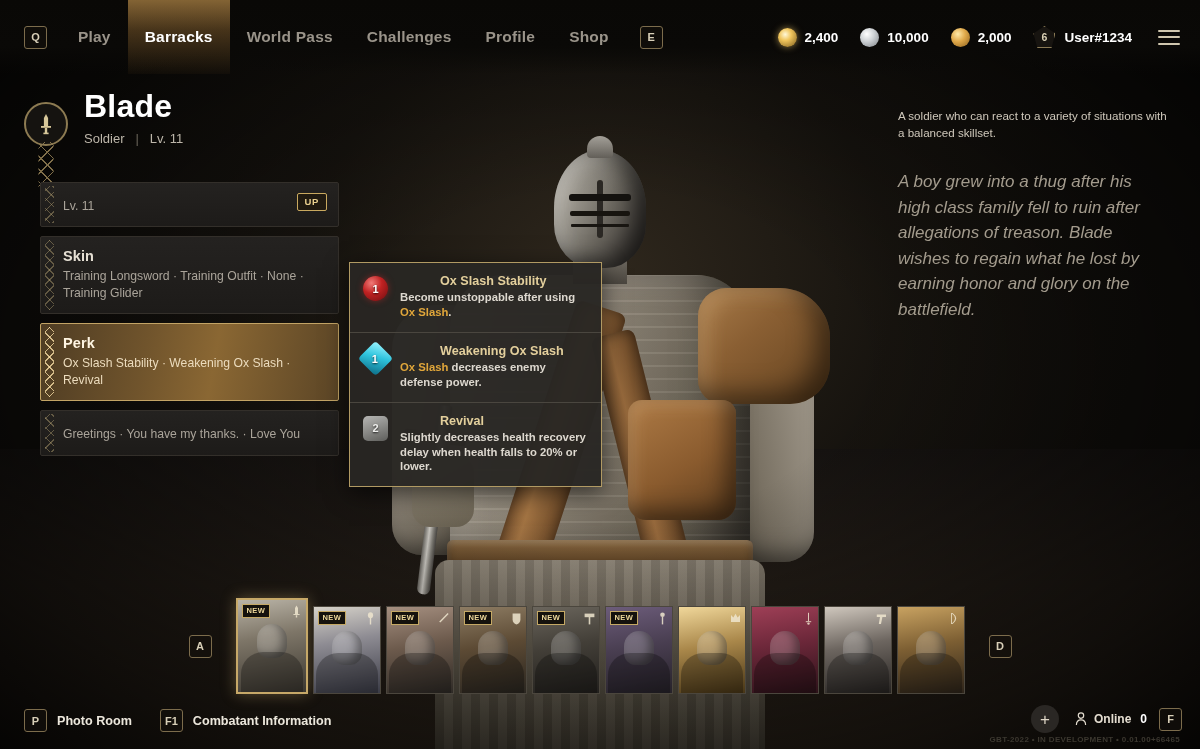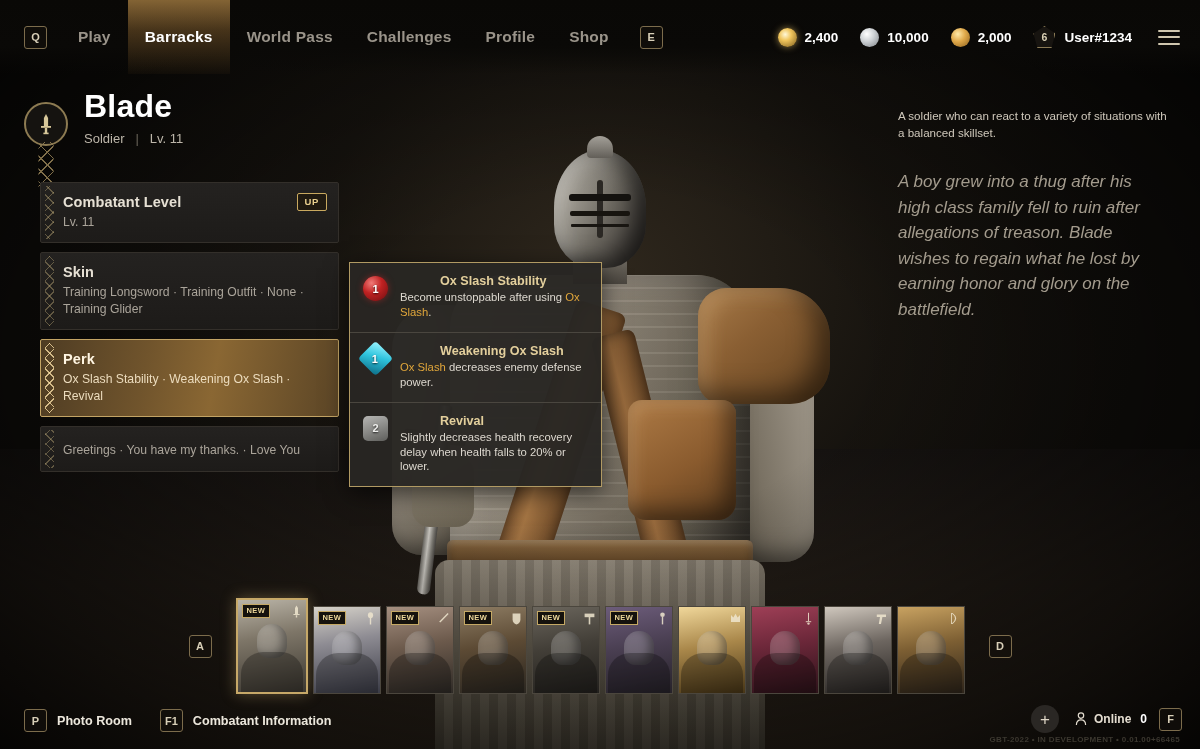--- a/index.html
+++ b/index.html
@@ -227,21 +227,21 @@
   .pgem {
     width:25px; height:25px; display:flex; align-items:center; justify-content:center;
     font-size:11px; font-weight:bold; color:#fff; text-shadow:0 1px 2px rgba(0,0,0,.75);
   }
   .pgem.red { border-radius:50%; background:radial-gradient(circle at 34% 28%, #f07a78 0%, #c02222 42%, #6d0d10 100%); box-shadow:0 0 6px rgba(190,40,40,.55); }
   .pgem.cyan { background:linear-gradient(150deg,#9df5ff 0%,#2fc4dd 45%,#0c6c86 100%); transform:rotate(45deg); border-radius:4px; }
   .pgem.cyan span { transform:rotate(-45deg); display:block; }
   .pgem.gray { border-radius:5px; background:linear-gradient(160deg,#b6b6b4 0%,#8d8d8a 48%,#5e5e5b 100%); color:#efefed; }
   .perk .ptext { flex:1; min-width:0; }
   .pname { font-size:12.6px; font-weight:bold; color:#e3cf9c; margin-bottom:2px;margin-left:40px; }
-  .pdesc { font-size:11.3px; color:#ddd8cf; line-height:1.32; }
+  .pdesc { font-size:11.3px; color:#ddd8cf; line-height:1.32;font-weight:bold; }
   .hl { color:#e0a63a; }
 
   
   #rightinfo { position:absolute; right:32px; top:108px; width:270px; z-index:20; }
   #role-desc { font-size:11.6px; color:#cfc8bb; line-height:1.44; }
   #lore { margin-top:28px; font-size:17px; font-style:italic; color:#a39b8d; line-height:1.5; }
 
   
   #carousel { position:absolute; left:0; right:0; bottom:52px; height:102px; z-index:25; display:flex; align-items:center; justify-content:center; }
   #carousel .sidekey { width:23px; height:23px; }
@@ -389,21 +389,20 @@
       <span>Soldier</span>
       <span class="sep">|</span>
       <span>Lv. 11</span>
     </div>
   </div>
 </div>
 
 <div id="optlist">
 
   <div class="optrow">
-    <div class="opt-title">Combatant Level</div>
     <div class="opt-value">Lv. 11</div>
     <div class="upbadge">UP</div>
   </div>
 
   <div class="optrow">
     <div class="opt-title">Skin</div>
     <div class="opt-value">Training Longsword · Training Outfit · None · Training Glider</div>
   </div>
 
   <div class="optrow selected">

